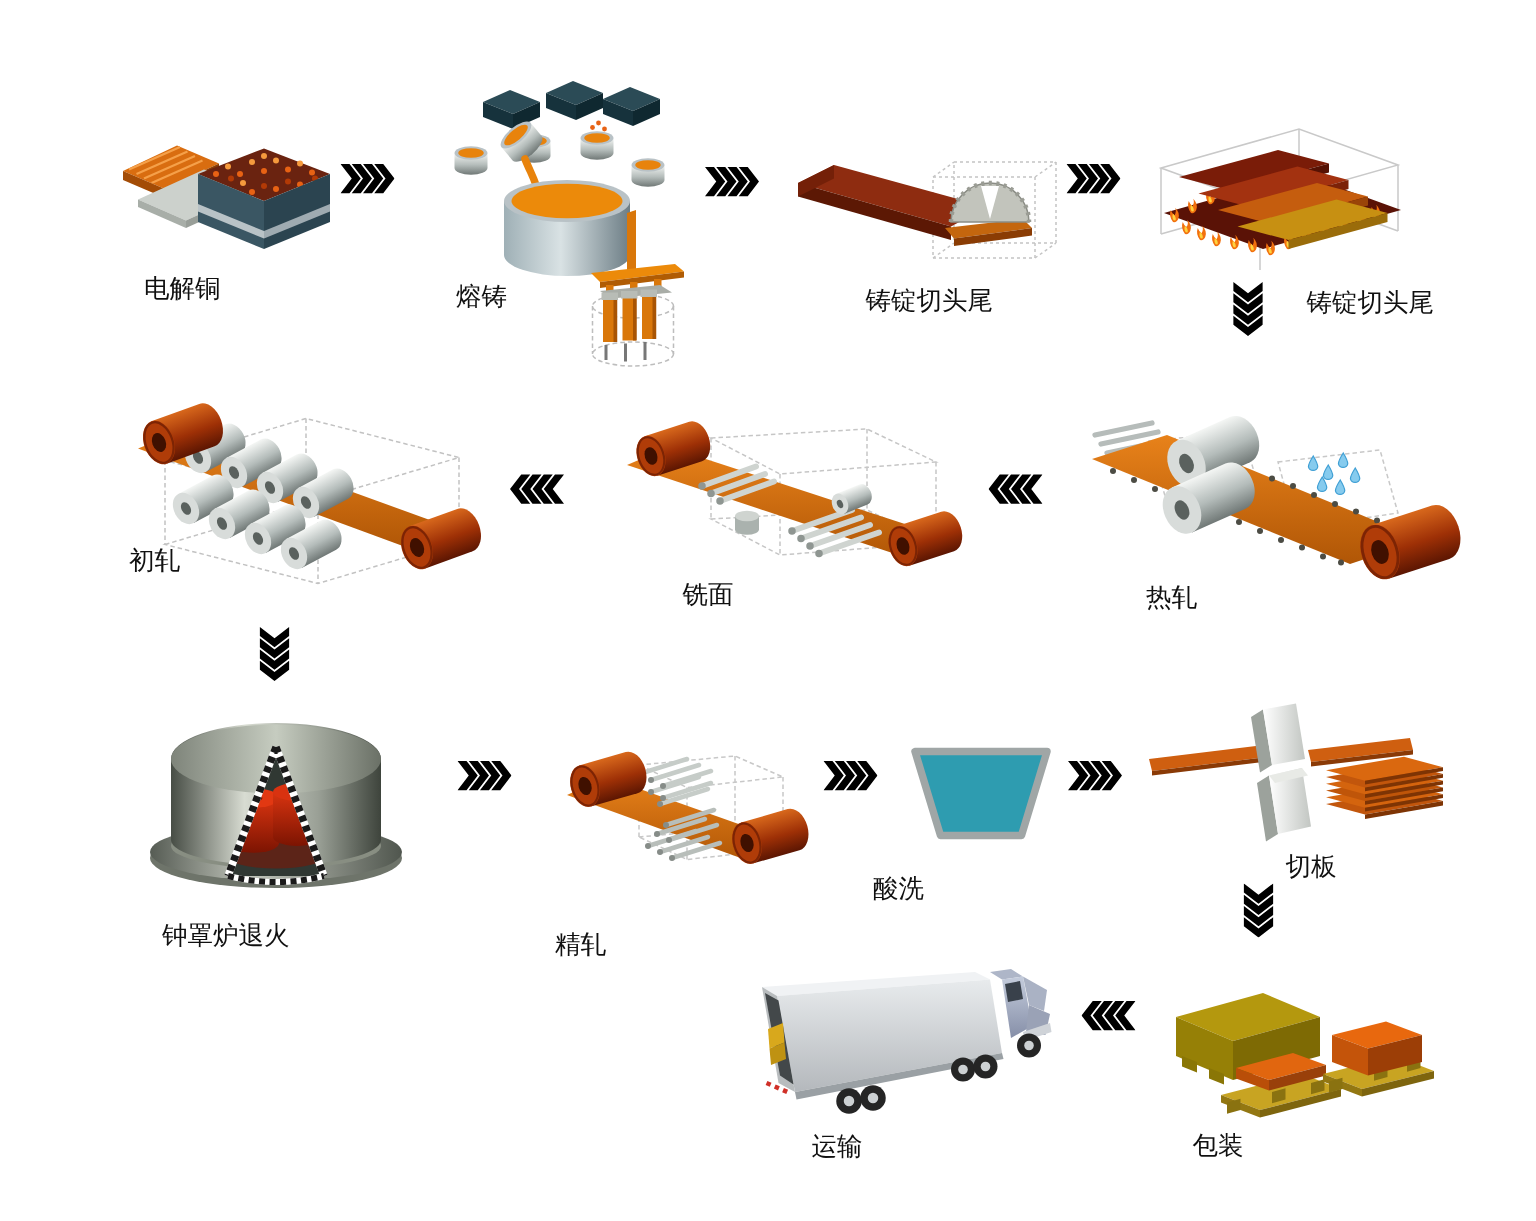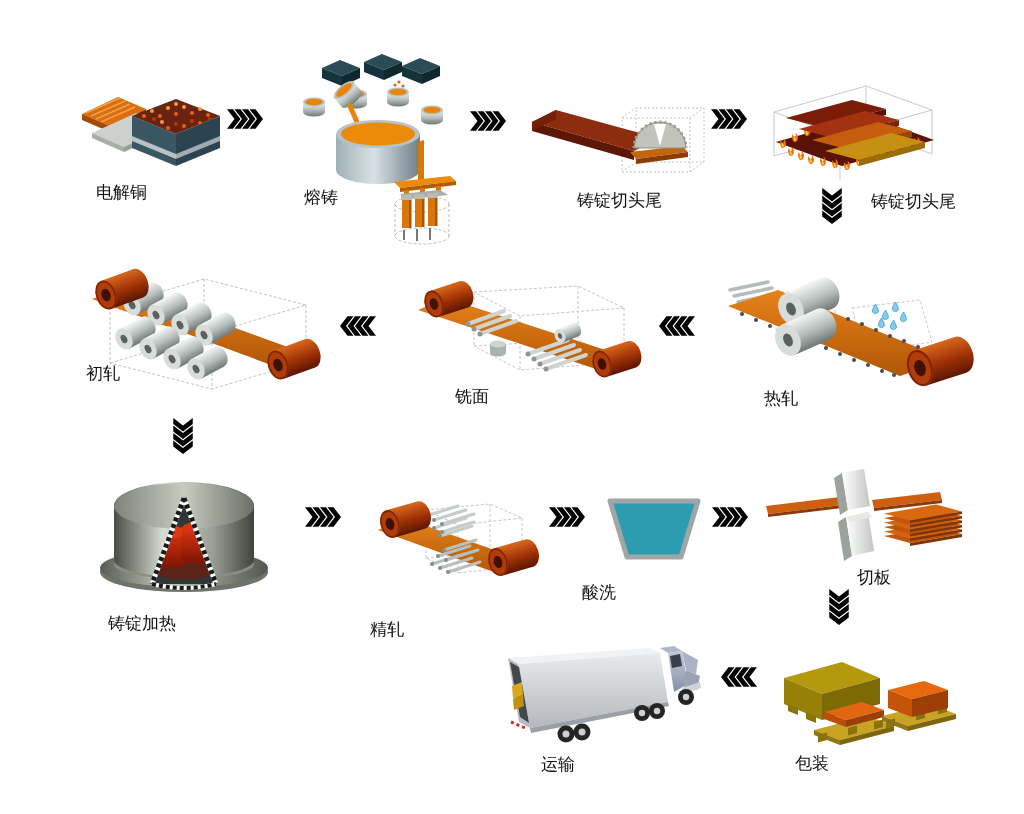--- a/index.html
+++ b/index.html
@@ -570,21 +570,21 @@
     </svg>
   </figure>
 
   <div class="label" style="left:96px;top:181px">电解铜</div>
   <div class="label" style="left:304px;top:186px">熔铸</div>
   <div class="label" style="left:577px;top:189px">铸锭切头尾</div>
   <div class="label" style="left:871px;top:190px">铸锭切头尾</div>
   <div class="label" style="left:764px;top:387px">热轧</div>
   <div class="label" style="left:455px;top:385px">铣面</div>
   <div class="label" style="left:86px;top:362px">初轧</div>
-  <div class="label" style="left:108px;top:612px">铸锭加热</div>
+  <div class="label" style="left:108px;top:612px">钟罩炉退火</div>
   <div class="label" style="left:370px;top:618px">精轧</div>
   <div class="label" style="left:582px;top:581px">酸洗</div>
   <div class="label" style="left:857px;top:566px">切板</div>
   <div class="label" style="left:795px;top:752px">包装</div>
   <div class="label" style="left:541px;top:753px">运输</div>
 
   <div class="arrow right palette-steel" style="left:227px;top:107px">
       <svg viewBox="0 0 48 26">
         <use href="#chev4"></use>
       </svg>

